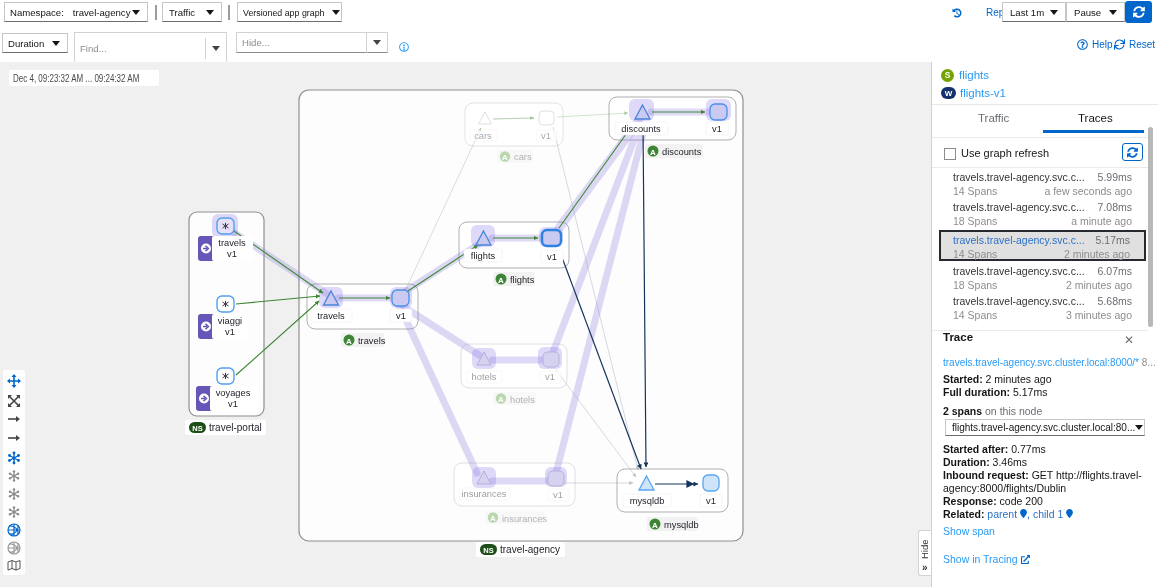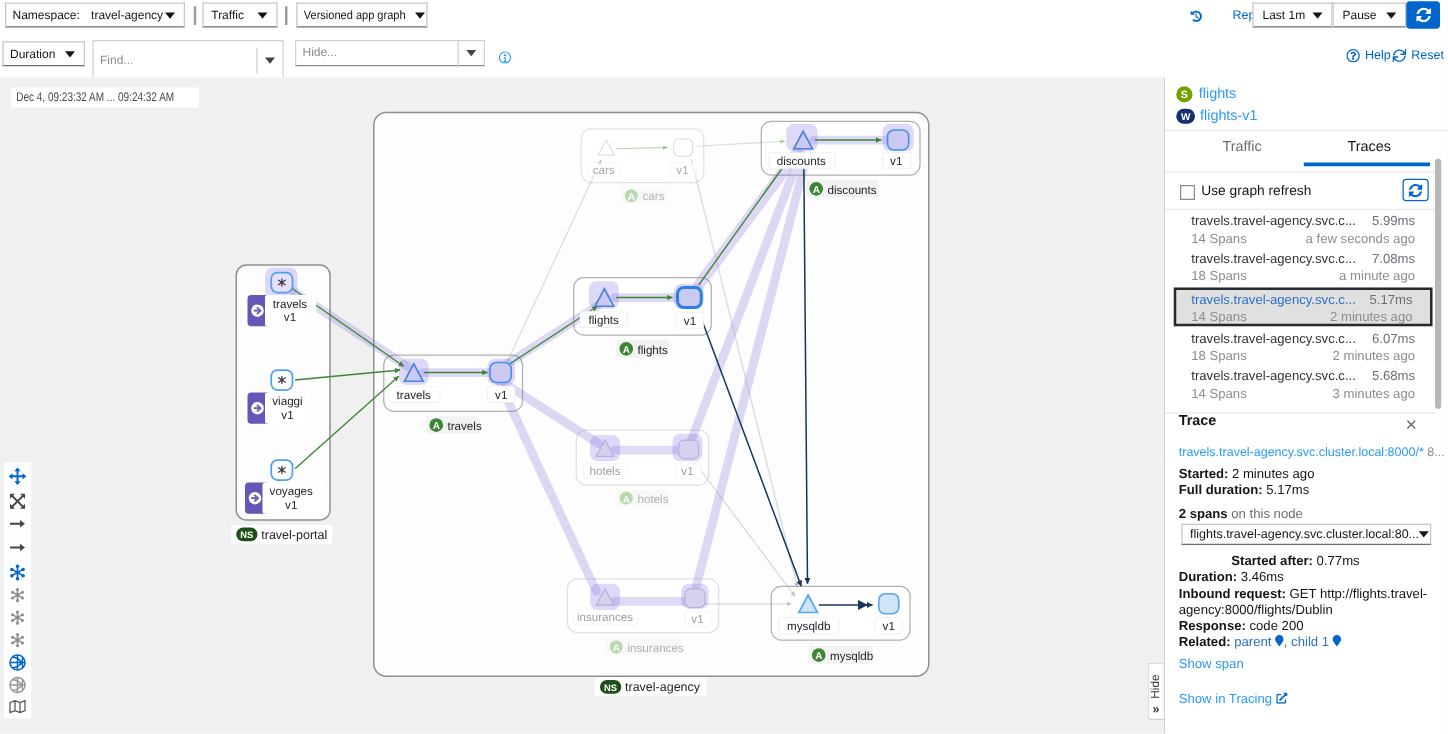--- a/index.html
+++ b/index.html
@@ -512,21 +512,21 @@
     <div style="position:absolute;top:0;left:0;"><b style="font-size:11.5px;">Trace</b></div>
     <div style="position:absolute;top:2px;left:181px;color:#6a6e73;font-size:12px;">✕</div>
     <div style="position:absolute;top:26px;left:0;color:#2b9af3;font-size:10px;white-space:nowrap;">travels.travel-agency.svc.cluster.local:8000/* <span style="color:#8d8d8d;">8...</span></div>
     <div style="position:absolute;top:42px;left:0;"><b>Started: </b>2 minutes ago</div>
     <div style="position:absolute;top:55px;left:0;"><b>Full duration: </b>5.17ms</div>
     <div style="position:absolute;top:74px;left:0;"><b>2 spans</b> <span style="color:#6a6e73;">on this node</span></div>
     <div style="position:absolute;top:88px;left:2px;width:200px;height:17px;border:1px solid #c6c6c6;border-bottom-color:#6a6e73;display:flex;align-items:center;font-size:10px;white-space:nowrap;overflow:hidden;">
       <span style="margin-left:6px;">flights.travel-agency.svc.cluster.local:80...</span>
       <span class="caret" style="margin-left:auto;margin-right:6px;flex-shrink:0;"></span>
     </div>
-    <div style="position:absolute;top:112px;left:0;margin-left:42px;"><b>Started after: </b>0.77ms</div>
+    <div style="position:absolute;top:112px;left:0;"><b>Started after: </b>0.77ms</div>
     <div style="position:absolute;top:125px;left:0;"><b>Duration: </b>3.46ms</div>
     <div style="position:absolute;top:138px;left:0;white-space:nowrap;"><b>Inbound request: </b>GET http://flights.travel-</div>
     <div style="position:absolute;top:151px;left:0;">agency:8000/flights/Dublin</div>
     <div style="position:absolute;top:164px;left:0;"><b>Response: </b>code 200</div>
     <div style="position:absolute;top:177px;left:0;"><b>Related: </b><span style="color:#2b71c6;">parent </span><svg width="7" height="9" viewBox="0 0 384 512">
           <path fill="#0066cc" d="M172.3 501.7C27 291 0 269.4 0 192 0 86 86 0 192 0s192 86 192 192c0 77.4-27 99-172.3 309.7-9.5 13.8-29.9 13.8-39.4 0z"></path>
         </svg><span style="color:#2b71c6;">, child 1 </span><svg width="7" height="9" viewBox="0 0 384 512">
           <path fill="#0066cc" d="M172.3 501.7C27 291 0 269.4 0 192 0 86 86 0 192 0s192 86 192 192c0 77.4-27 99-172.3 309.7-9.5 13.8-29.9 13.8-39.4 0z"></path>
         </svg></div>
     <div style="position:absolute;top:194px;left:0;color:#2b9af3;">Show span</div>

